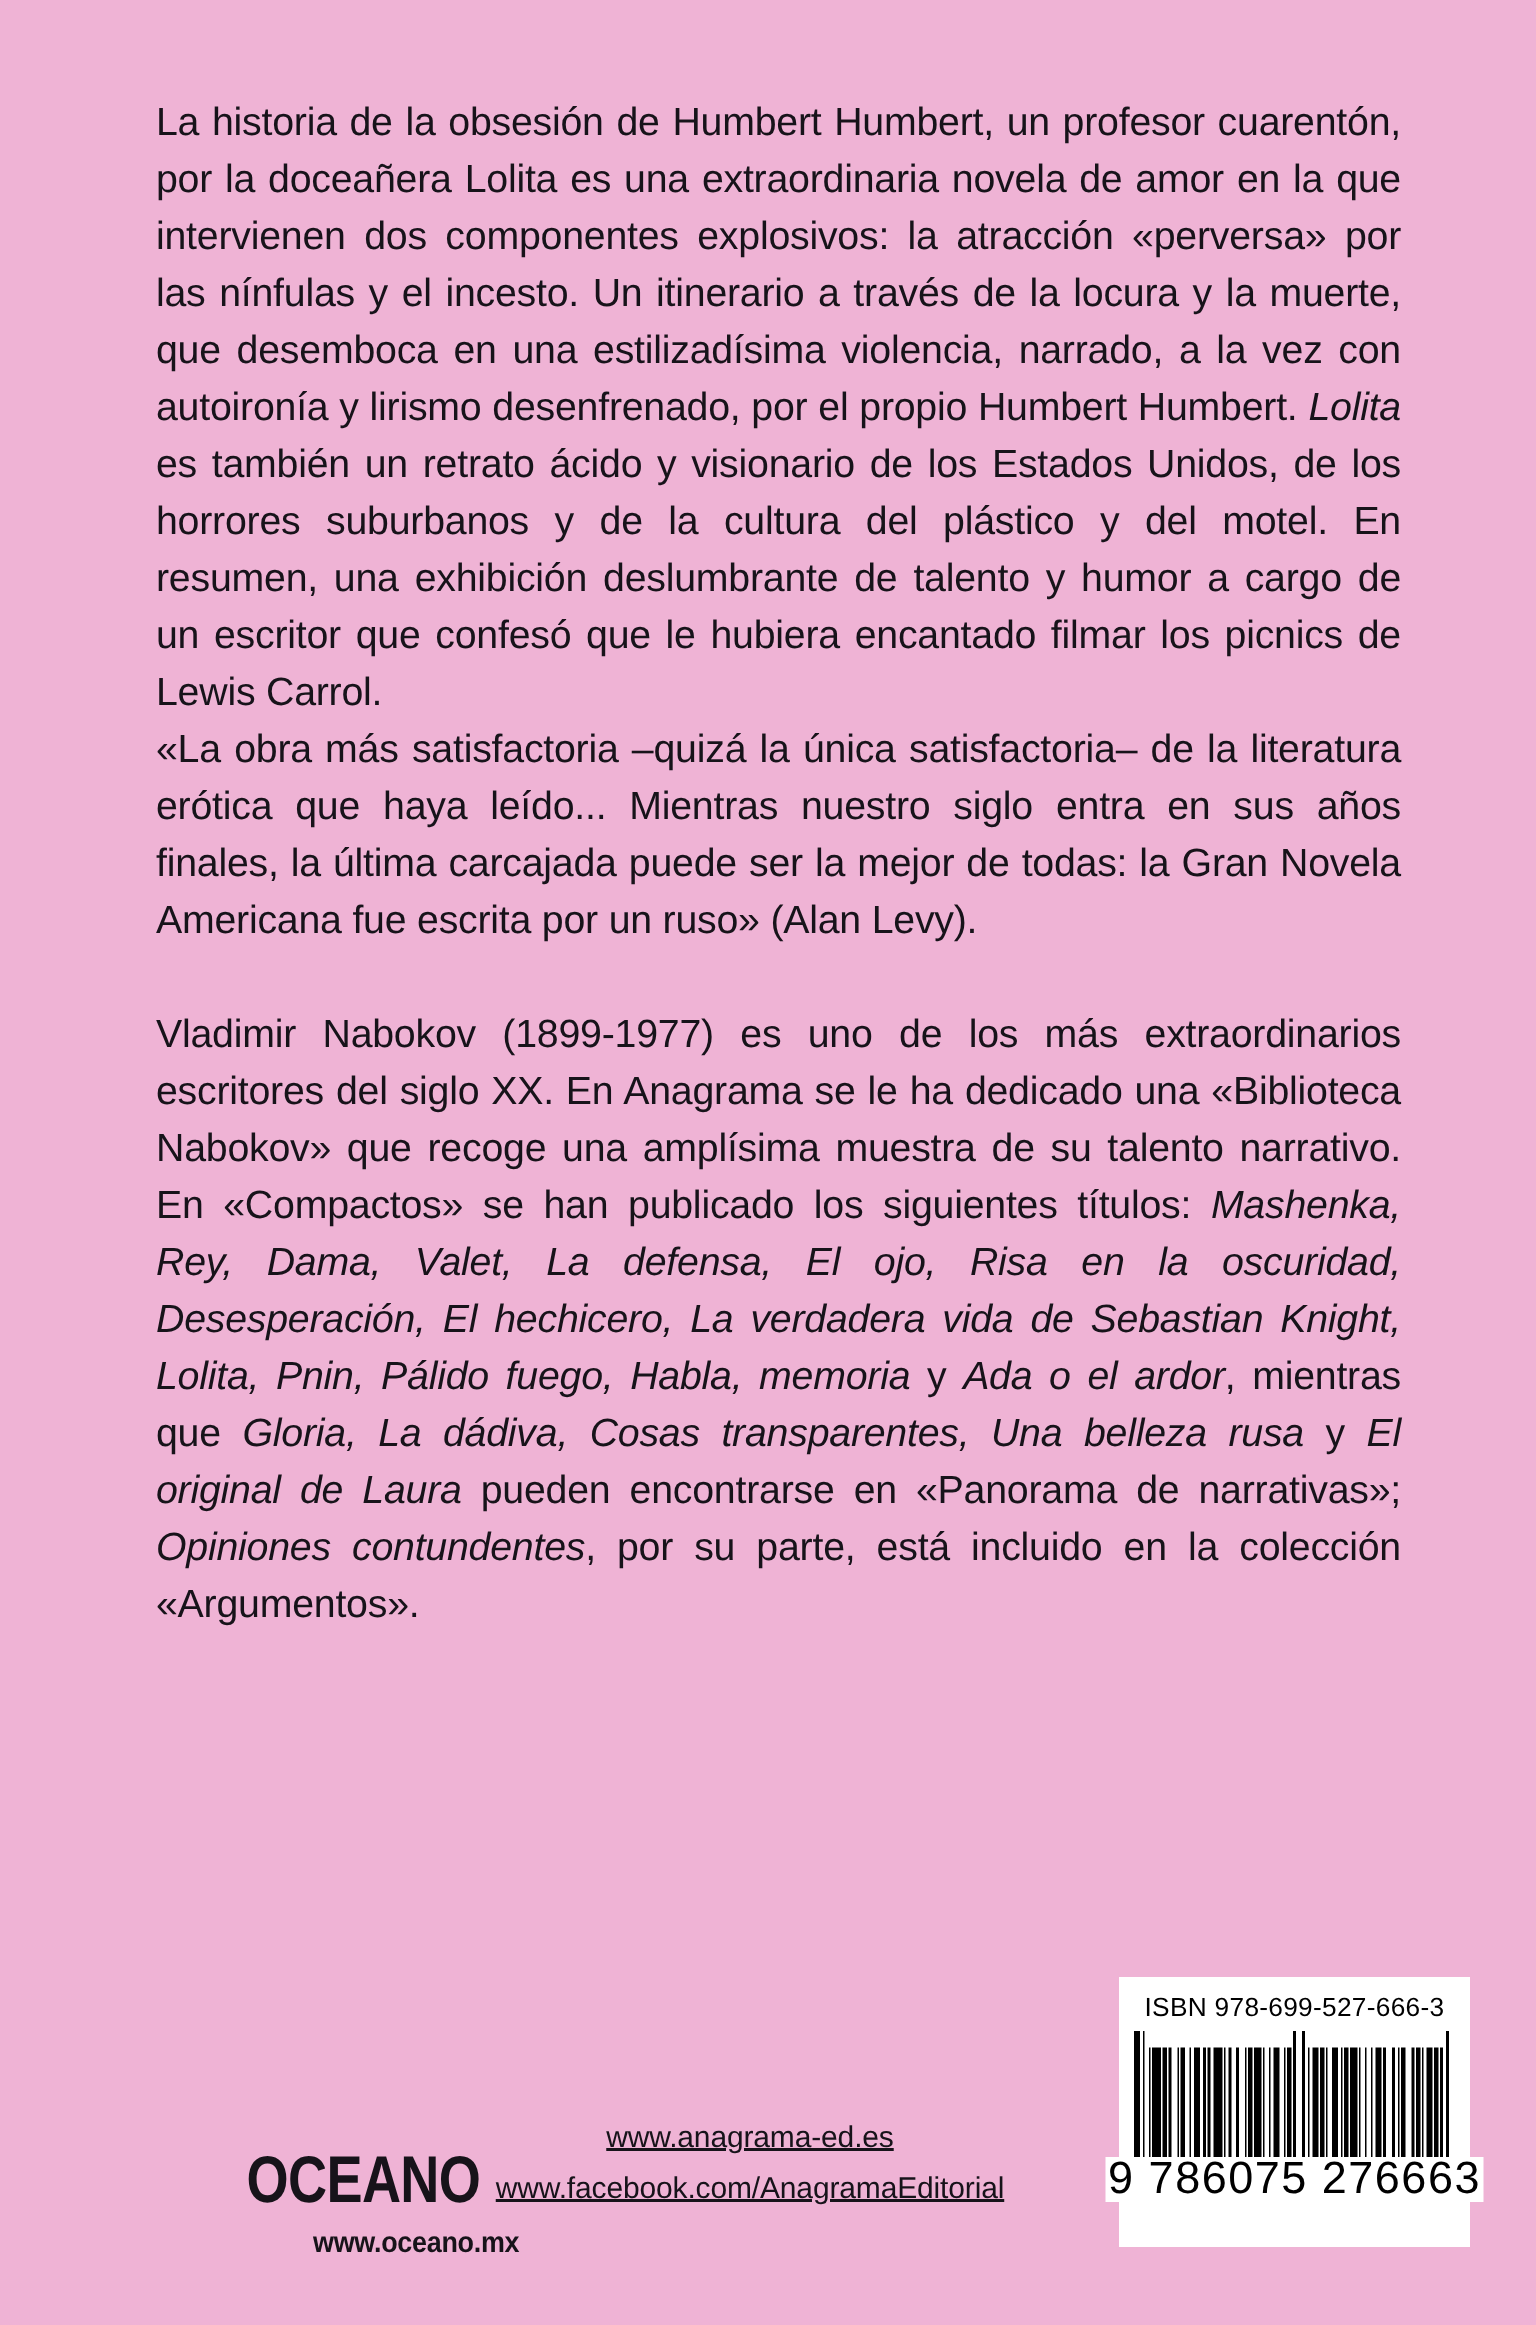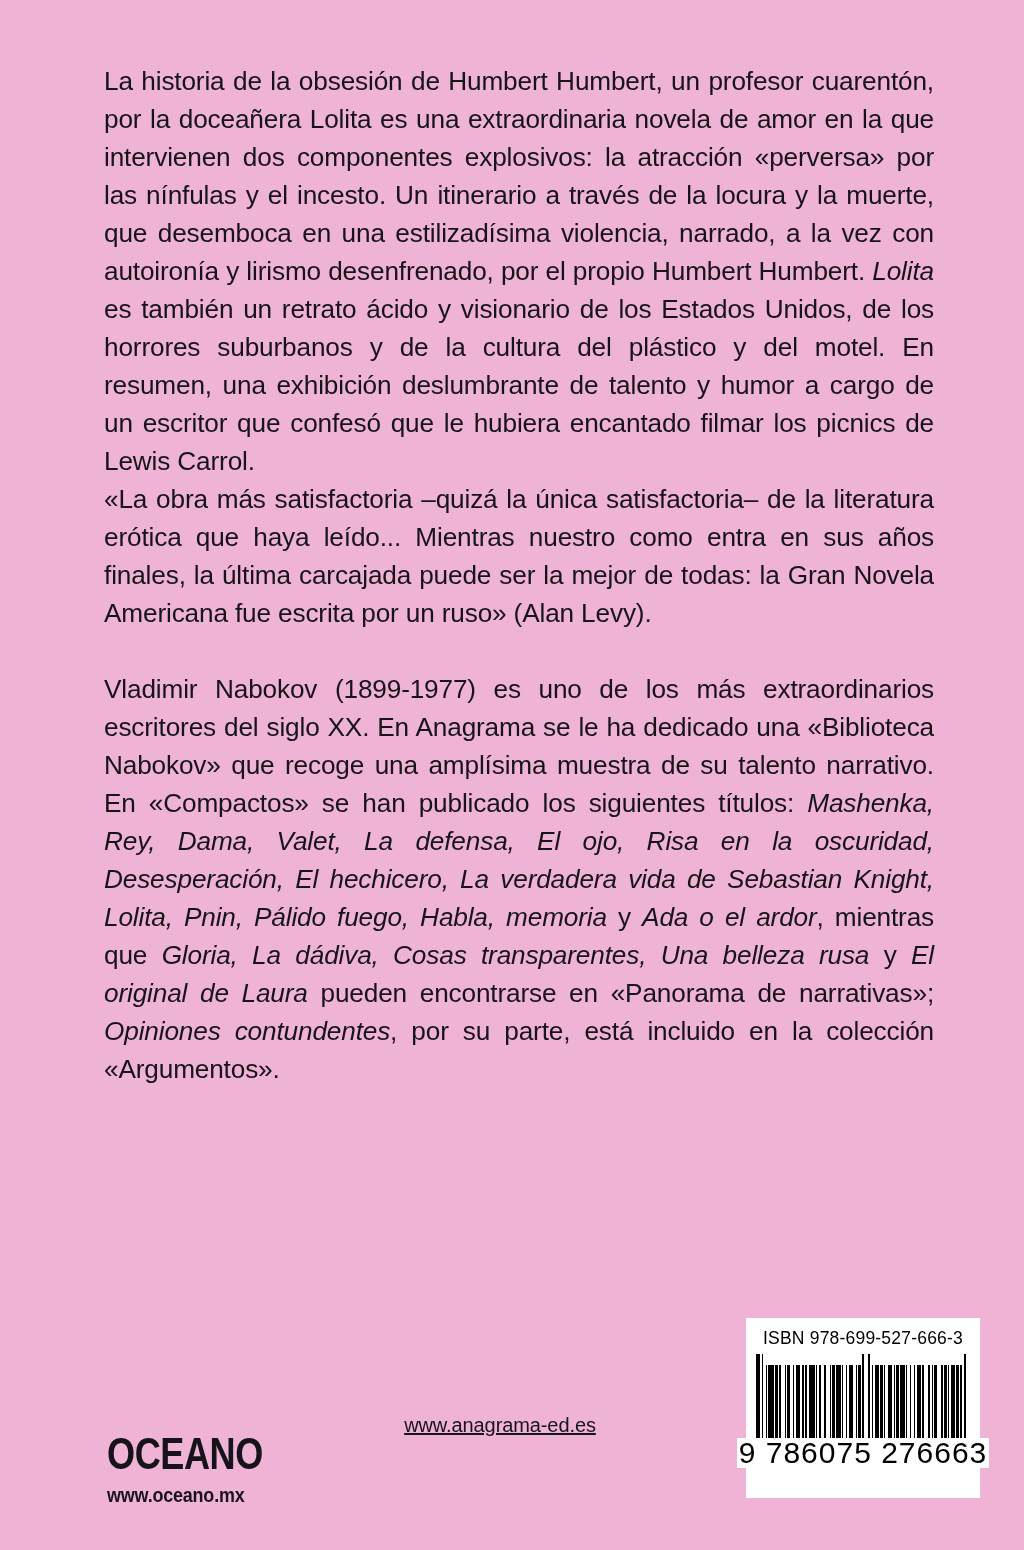--- a/index.html
+++ b/index.html
@@ -45,20 +45,21 @@
   .spacer-line {
     height: 38px;
   }
 
   
   .publisher {
     position: absolute;
     left: 107px;
     top: 1432px;
     width: 260px;
+    text-align: right;
   }
   .publisher-name {
     font-family: "Liberation Sans", sans-serif;
     font-weight: 700;
     font-size: 44px;
     line-height: 44px;
     letter-spacing: -0.5px;
     color: #17131a;
     transform: scaleX(0.82);
     transform-origin: left center;
@@ -150,36 +151,37 @@
 </head>
 <body>
 
 <div class="page">
 
   <div class="blurb">
 
     <p><span>La historia de la obsesión de Humbert Humbert, un profesor cuarentón, por la doceañera Lolita es una extraordinaria novela de amor en la que intervienen dos componentes explosivos: la atracción «perversa» por las nínfulas y el incesto. Un itinerario a través de la locura y la muerte, que desemboca en una estilizadísima violencia, narrado, a la vez con autoironía y lirismo desenfrenado, por el propio Humbert Humbert. </span><i>Lolita</i><span> es también un retrato ácido y visionario de los Estados Unidos, de los horrores suburbanos y de la cultura del plástico y del motel. En resumen, una exhibición deslumbrante de talento y humor a cargo de un escritor que confesó que le hubiera encantado filmar los picnics de Lewis Carrol.</span></p>
 
 
-    <p>«La obra más satisfactoria –quizá la única satisfactoria– de la literatura erótica que haya leído... Mientras nuestro como entra en sus años finales, la última carcajada puede ser la mejor de todas: la Gran Novela Americana fue escrita por un ruso» (Alan Levy).</p>
+    <p>«La obra más satisfactoria –quizá la única satisfactoria– de la literatura erótica que haya leído... Mientras nuestro siglo entra en sus años finales, la última carcajada puede ser la mejor de todas: la Gran Novela Americana fue escrita por un ruso» (Alan Levy).</p>
 
 
     <div class="spacer-line"></div>
 
     <p><span>Vladimir Nabokov (1899-1977) es uno de los más extraordinarios escritores del siglo XX. En Anagrama se le ha dedicado una «Biblioteca Nabokov» que recoge una amplísima muestra de su talento narrativo. En «Compactos» se han publicado los siguientes títulos: </span><i>Mashenka, Rey, Dama, Valet, La defensa, El ojo, Risa en la oscuridad, Desesperación, El hechicero, La verdadera vida de Sebastian Knight, Lolita, Pnin, Pálido fuego, Habla, memoria</i><span> y </span><i>Ada o el ardor</i><span>, mientras que </span><i>Gloria, La dádiva, Cosas transparentes, Una belleza rusa</i><span> y </span><i>El original de Laura</i><span> pueden encontrarse en «Panorama de narrativas»; </span><i>Opiniones contundentes</i><span>, por su parte, está incluido en la colección «Argumentos».</span></p>
 
   </div>
 
   <div class="publisher">
     <div class="publisher-name">OCEANO</div>
     <div class="publisher-url">www.oceano.mx</div>
   </div>
 
   <div class="social">
     <div>www.anagrama-ed.es</div>
+    <div>www.facebook.com/AnagramaEditorial</div>
   </div>
 
   <div class="barcode-box">
     <div class="isbn-text">ISBN 978-699-527-666-3</div>
     <div class="bars" id="bars">
         <span class="" style="width: 6.15px; background: rgb(0, 0, 0);"></span>
         <span class="" style="width: 2.05px; background: transparent;"></span>
         <span class="" style="width: 2.05px; background: rgb(0, 0, 0);"></span>
         <span class="short" style="width: 4.1px; background: transparent;"></span>
         <span class="short" style="width: 2.05px; background: rgb(0, 0, 0);"></span>

